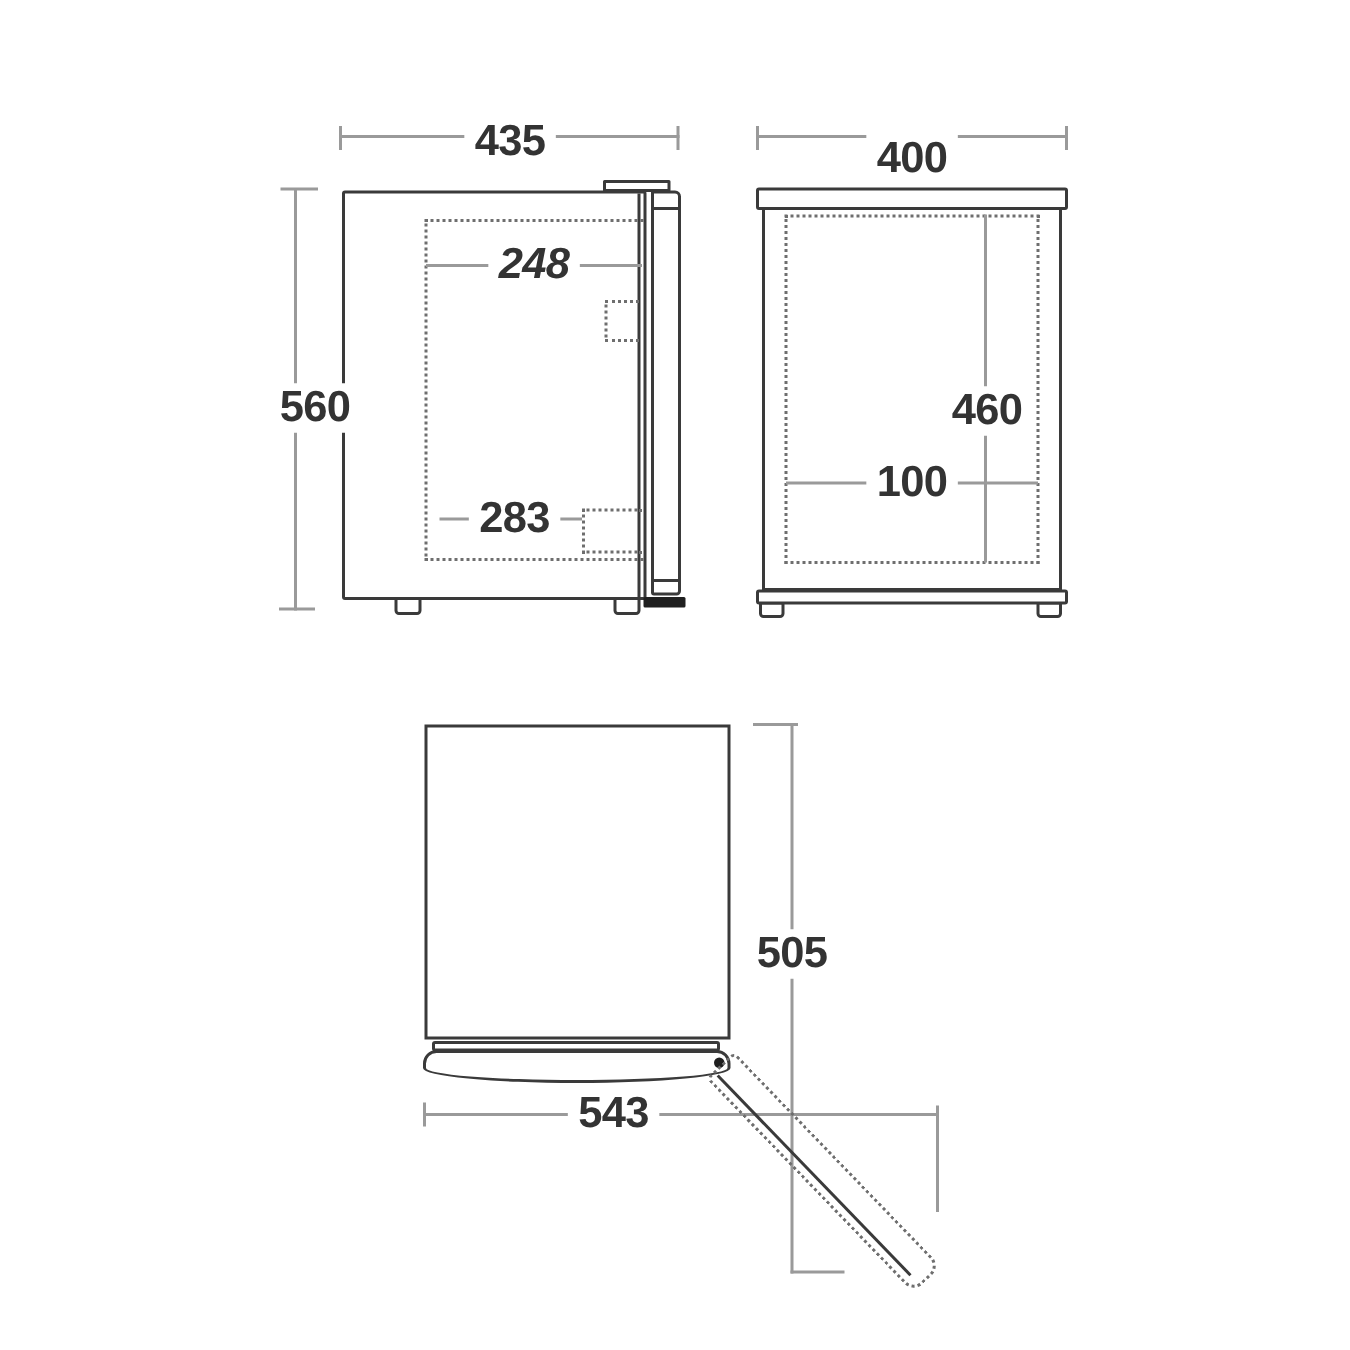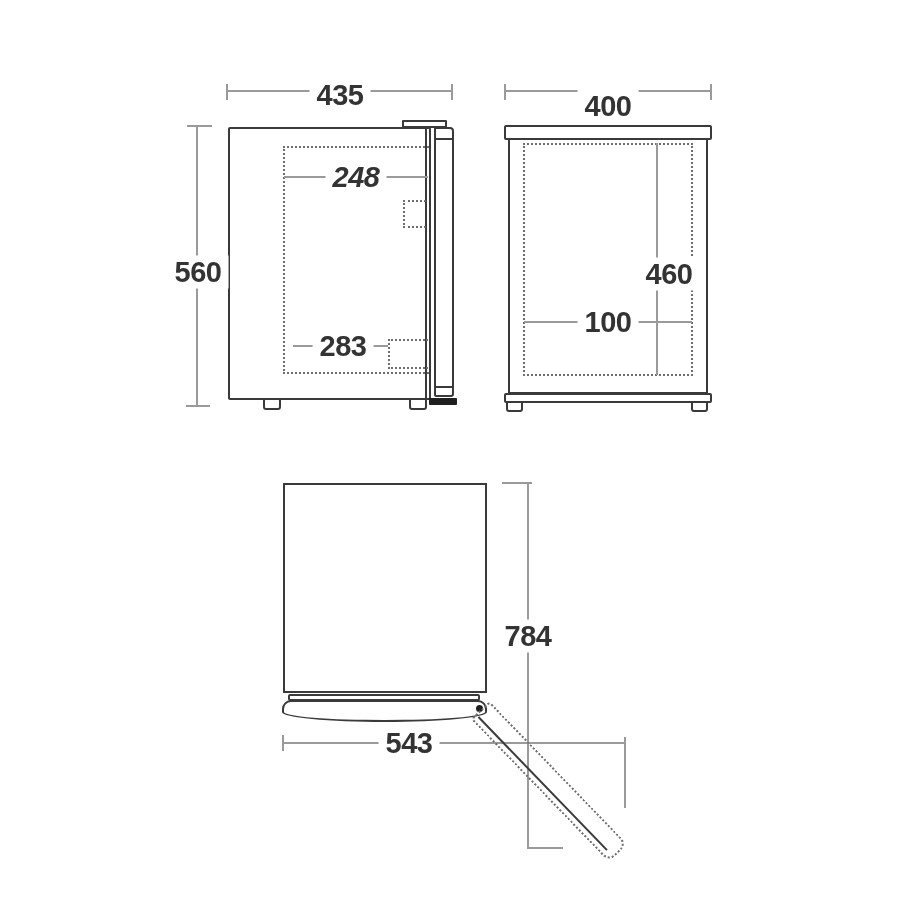--- a/index.html
+++ b/index.html
@@ -51,21 +51,21 @@
     <div class="dark" style="left:429px;top:398px;width:28px;height:7px;border-radius:1px;"></div>
 
     <div class="dash" style="left:283px;top:146px;width:146px;height:228px;border-right:none;"></div>
     <div class="dash" style="left:403px;top:200px;width:23px;height:28px;border-right:none;"></div>
     <div class="dash" style="left:388px;top:339px;width:40px;height:30px;border-right:none;"></div>
 
     <div class="ln" style="left:284px;top:176px;width:144px;height:2px;"></div>
     <div class="ln" style="left:293px;top:345px;width:95px;height:2px;"></div>
 
     <div class="lbl" style="left:340px;top:95px;">435</div>
-    <div class="lbl" style="left:198px;top:272px;">560</div>
+    <div class="lbl" style="left:210px;top:272px;">560</div>
     <div class="lbl" style="left:356px;top:177px;font-style:italic;">248</div>
     <div class="lbl" style="left:343px;top:346px;">283</div>
   </div>
 
   <div>
 
     <div class="ln" style="left:505px;top:90px;width:207px;height:2px;"></div>
     <div class="ln" style="left:504px;top:84px;width:2px;height:16px;"></div>
     <div class="ln" style="left:710px;top:84px;width:2px;height:16px;"></div>
 
@@ -74,21 +74,21 @@
     <div class="box" style="left:504px;top:393px;width:208px;height:10px;border-radius:2px;"></div>
     <div class="box" style="left:508px;top:138px;width:200px;height:256px;"></div>
     <div class="box" style="left:504px;top:125px;width:208px;height:15px;border-radius:2px;"></div>
 
     <div class="dash" style="left:523px;top:143px;width:170px;height:233px;"></div>
 
     <div class="ln" style="left:656px;top:143px;width:2px;height:232px;"></div>
     <div class="ln" style="left:524px;top:321px;width:168px;height:2px;"></div>
 
     <div class="lbl" style="left:608px;top:106px;">400</div>
-    <div class="lbl" style="left:658px;top:274px;margin-left:11px;">460</div>
+    <div class="lbl" style="left:658px;top:274px;">460</div>
     <div class="lbl" style="left:608px;top:322px;">100</div>
   </div>
 
   <div>
 
     <div class="box" style="left:283px;top:483px;width:204px;height:210px;"></div>
     <div class="box" style="left:288px;top:694px;width:192px;height:7px;border-radius:2px;"></div>
     <div class="box" style="left:282px;top:700px;width:205px;height:22px;border-radius:9px 9px 50% 50% / 9px 9px 10px 10px;"></div>
     <div class="dark" style="left:476px;top:705px;width:7px;height:7px;border-radius:50%;"></div>
 
@@ -97,17 +97,17 @@
     <div class="ln" style="left:527px;top:847px;width:36px;height:2px;"></div>
 
     <div class="ln" style="left:283px;top:742px;width:342px;height:2px;"></div>
     <div class="ln" style="left:282px;top:735px;width:2px;height:16px;"></div>
     <div class="ln" style="left:624px;top:737px;width:2px;height:71px;"></div>
 
     <div class="dash" style="left:480px;top:697px;width:199px;height:26px;border-radius:4px 9px 9px 4px;transform-origin:0px 13px;transform:rotate(46deg);">
       <div class="ink-ln" style="left:2px;right:8px;top:16px;height:2px;"></div>
     </div>
 
-    <div class="lbl" style="left:528px;top:636px;">784</div>
+    <div class="lbl" style="left:528px;top:636px;">505</div>
     <div class="lbl" style="left:409px;top:743px;">543</div>
   </div>
 
 </div>
 
 </body></html>

